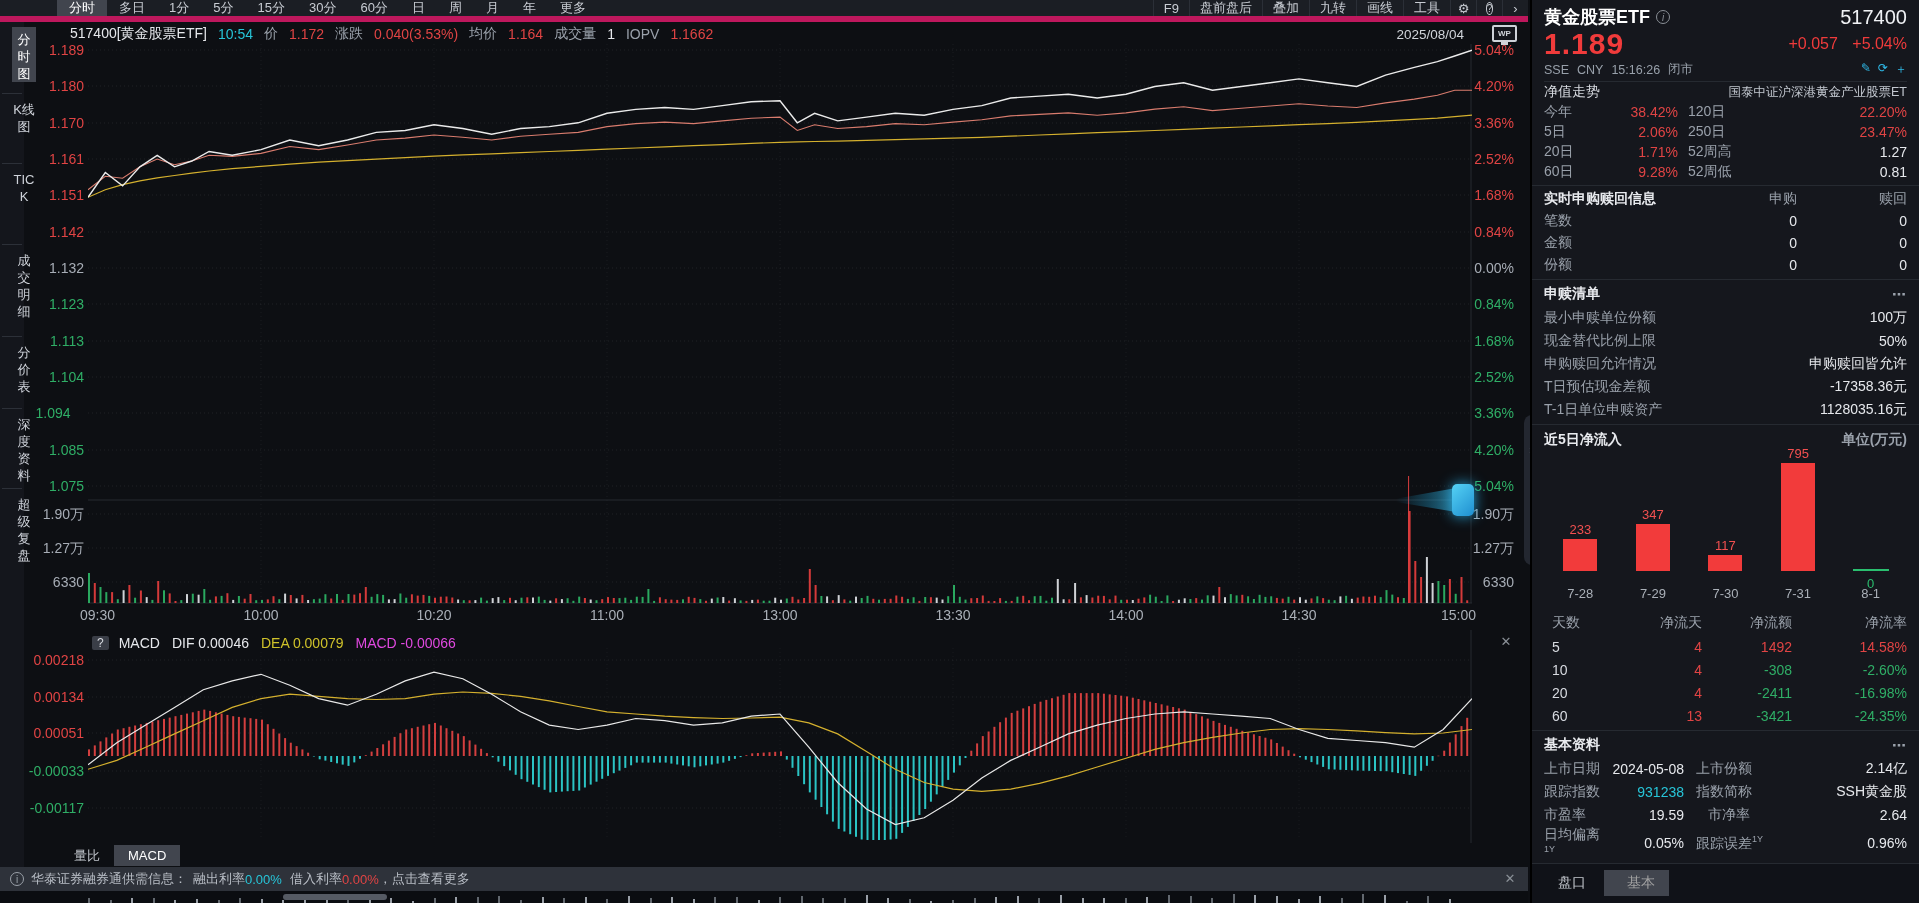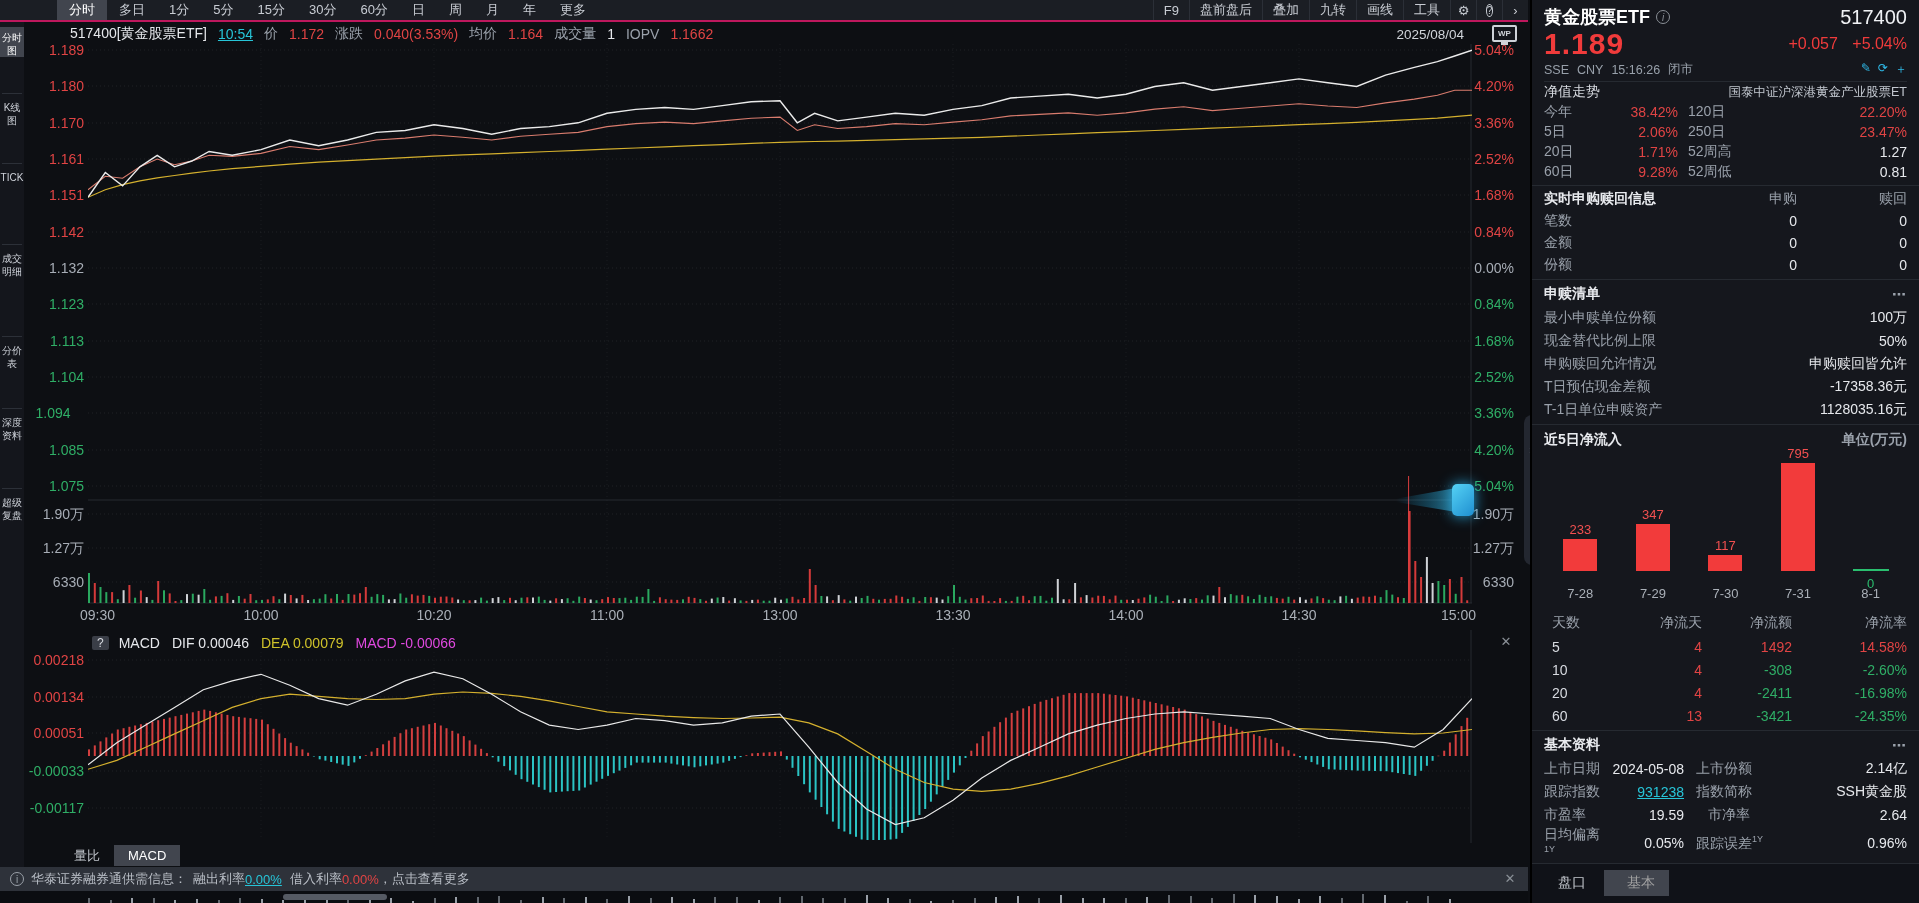--- a/index.html
+++ b/index.html
@@ -1,40 +1,40 @@
 <!DOCTYPE html>
 <html><head>
 <meta charset="utf-8">
 <style>
   html,body{margin:0;padding:0;background:#07080b;}
   *{box-sizing:border-box;font-family:"Liberation Sans","DejaVu Sans",sans-serif;}
   #app{position:relative;width:1919px;height:903px;background:#0d0f13;overflow:hidden;color:#e6e8ec;}
   .abs{position:absolute;}
   
-  #menu-bar{position:absolute;left:0;top:0;width:1528px;height:22px;background:#1b1e24;border-bottom:2px solid #be185d;display:flex;align-items:stretch;padding-left:57px;font-size:13px;color:#c8ccd3;}
+  #menu-bar{position:absolute;left:0;top:0;width:1528px;height:22px;background:#1b1e24;border-bottom:6px solid #be185d;display:flex;align-items:stretch;padding-left:57px;font-size:13px;color:#c8ccd3;}
   .m-tab{padding:0 12px;display:flex;align-items:center;cursor:default;}
   .m-tab.active{background:#41454e;color:#fff;}
   #menu-right{margin-left:auto;display:flex;align-items:stretch;}
   .m-r{padding:0 10px;display:flex;align-items:center;border-left:1px solid #2b2f37;}
   .m-ico{width:26px;justify-content:center;}
   
   #sidebar{position:absolute;left:0;top:22px;width:24px;height:881px;background:#14161c;}
-  .side-item{position:absolute;left:0;width:24px;text-align:center;word-break:break-all;line-height:1.32;font-size:10px;color:#cfd3da;padding-top:4px;}
+  .side-item{position:absolute;left:12px;width:24px;text-align:center;word-break:break-all;line-height:1.32;font-size:13px;color:#cfd3da;padding-top:4px;}
   .side-item.active{background:#41454e;color:#fff;}
   .side-sep{position:absolute;left:2px;width:20px;height:1px;background:#2c3038;}
   
   .ax{position:absolute;font-size:14px;line-height:18px;height:18px;}
   .ax.l{width:62px;text-align:right;}
   .ax.r{width:60px;text-align:right;}
   .c-red{color:#e04444;}
   .c-green{color:#2fae66;}
   .c-neutral{color:#a7adb6;}
   .c-dim{color:#9aa1ab;}
   .c-white{color:#e6e8ec;}
-  .c-cyan{color:#27c5d8;text-decoration:underline;}
+  .c-cyan{color:#27c5d8;}
   .c-yellow{color:#cfc22a;}
   .c-magenta{color:#e049e0;}
   
   #info-row{position:absolute;left:70px;top:23px;height:22px;display:flex;align-items:center;font-size:14px;white-space:nowrap;}
   #info-row span{margin-right:11px;}
   
   #macd-head{position:absolute;left:92px;top:633px;height:20px;display:flex;align-items:center;font-size:14px;white-space:nowrap;}
   #macd-head span{margin-right:12px;}
   .help-box{background:#3a3e47;color:#d7dae0;padding:0 5px;border-radius:2px;font-size:12px;}
   

